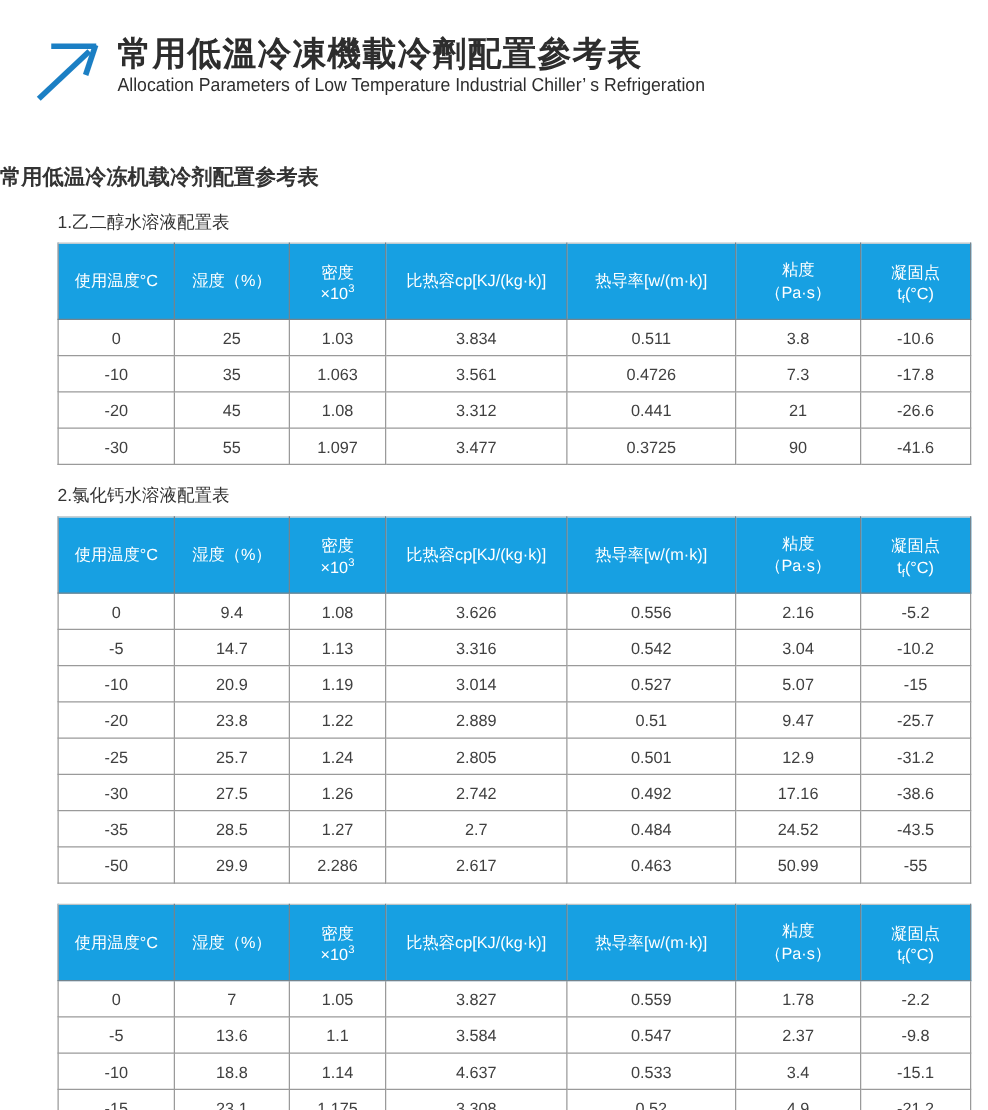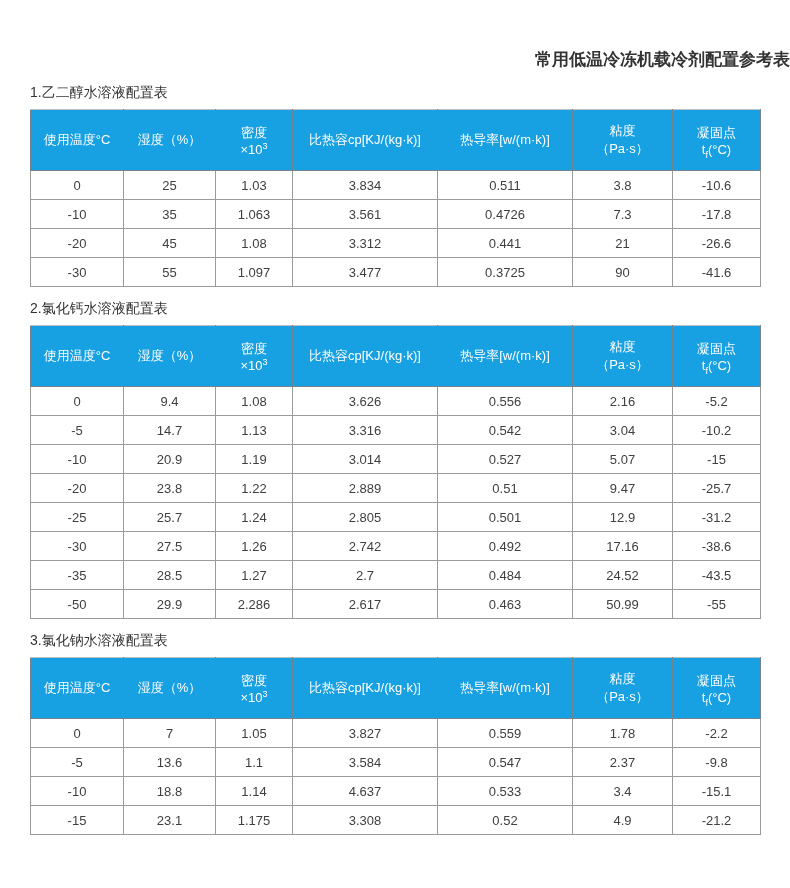--- a/index.html
+++ b/index.html
@@ -21,24 +21,24 @@
   .brand-title{
     margin:0;font-size:27px;line-height:30px;font-weight:700;
     color:#2d2d2d;letter-spacing:1px;
   }
   .brand-sub{
     margin:2px 0 0 0;font-size:15px;line-height:18px;color:#2d2d2d;
     transform:scaleX(.94);transform-origin:left center;white-space:nowrap;
   }
   
   .doc-title{
-    margin:48px 0 0 0;text-align:right;font-size:17px;font-weight:700;color:#333;
+    margin:48px 0 0 0;text-align:left;font-size:17px;font-weight:700;color:#333;
   }
   
-  .section{margin:0;}
+  .section{margin:16px;}
   .sec-label{margin:13px 0 7px 30px;font-size:14px;color:#333;}
   table.data{
     border-collapse:collapse;table-layout:fixed;width:730px;margin-left:30px;
   }
   table.data th{
     background:var(--accent);color:#fff;font-weight:400;font-size:13px;
     height:31px;padding:12px;text-align:center;border:1px solid #73848e;
     border-top-color:#b9c2c6;border-bottom-color:#73848e;
   }
   table.data td{
@@ -46,20 +46,33 @@
     border:1px solid var(--border);background:#fff;
   }
   table.data sup{font-size:9px;vertical-align:super;line-height:0;}
   table.data sub{font-size:9px;vertical-align:sub;line-height:0;}
 </style>
 </head>
 <body>
 
 <div class="page">
 
+  <header class="brand">
+    <span class="logo">
+      <svg width="62" height="54" viewBox="0 0 62 54">
+        <path d="M17 9 L53 9" stroke="#1b7fc4" stroke-width="4.5" fill="none"></path>
+        <path d="M52.5 8 L44.5 32" stroke="#1b7fc4" stroke-width="4.5" fill="none"></path>
+        <path d="M7 51 L47.5 13" stroke="#1b7fc4" stroke-width="4.5" fill="none"></path>
+      </svg>
+    </span>
+    <div class="brand-text">
+      <h1 class="brand-title">常用低溫冷凍機載冷劑配置參考表</h1>
+      <p class="brand-sub">Allocation Parameters of Low Temperature Industrial Chiller’ s Refrigeration</p>
+    </div>
+  </header>
 
   <h2 class="doc-title">常用低温冷冻机载冷剂配置参考表</h2>
 
   <section class="section">
     <p class="sec-label">1.乙二醇水溶液配置表</p>
     <table class="data">
       <colgroup>
         <col style="width:93px">
           <col style="width:92px">
           <col style="width:77px">
@@ -214,21 +227,20 @@
             <td>2.617</td>
             <td>0.463</td>
             <td>50.99</td>
             <td>-55</td>
           </tr>
         </tbody>
     </table>
   </section>
 
   <section class="section">
-    <p class="sec-label">3.氯化钠水溶液配置表</p>
     <table class="data">
       <colgroup>
         <col style="width:93px">
           <col style="width:92px">
           <col style="width:77px">
         <col style="width:145px">
           <col style="width:135px">
           <col style="width:100px">
           <col style="width:88px">
       </colgroup>

